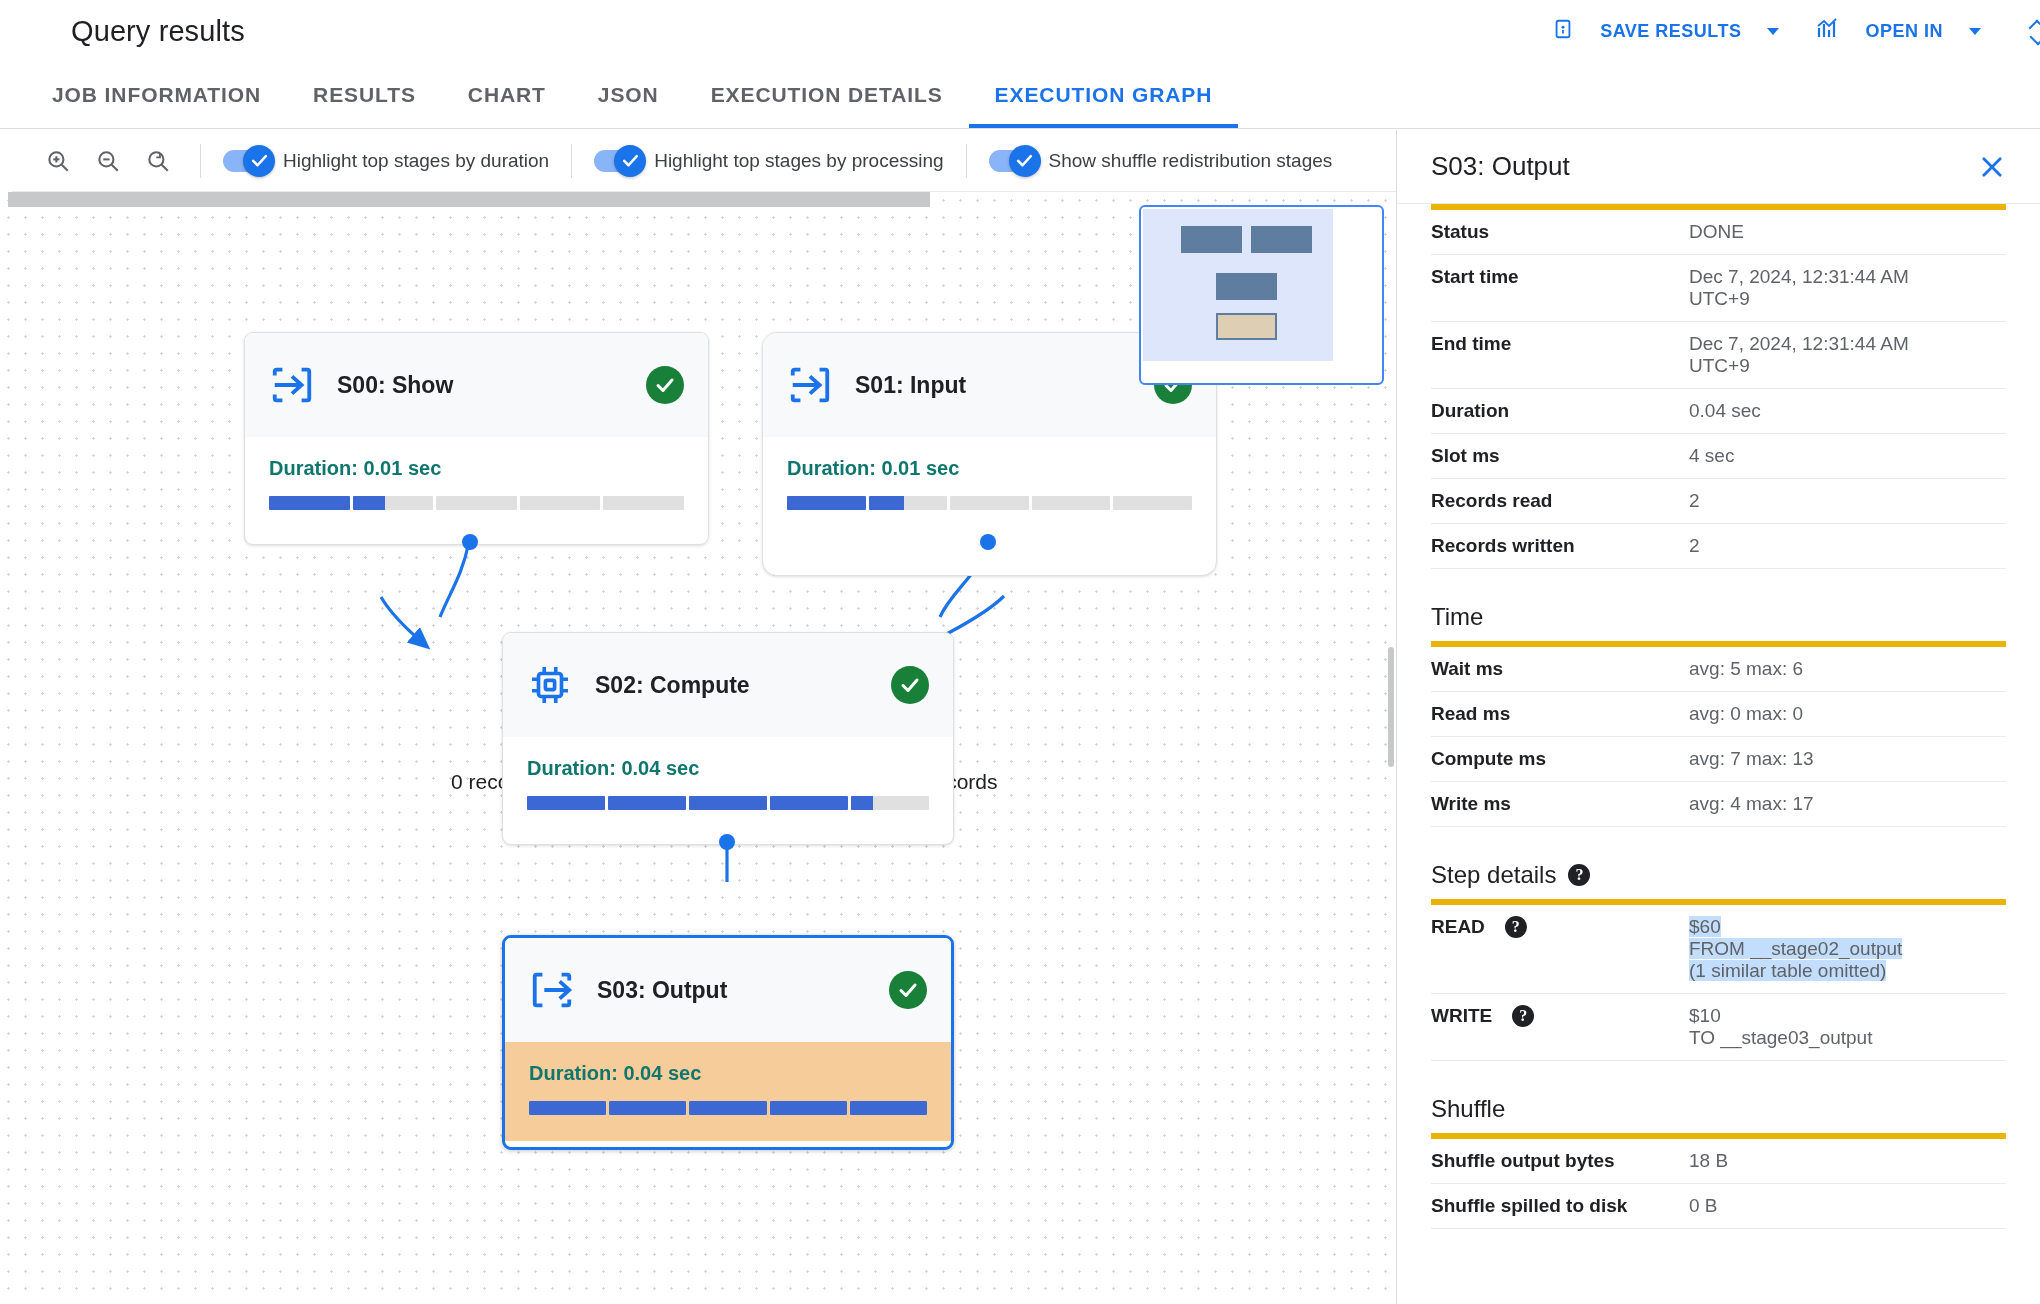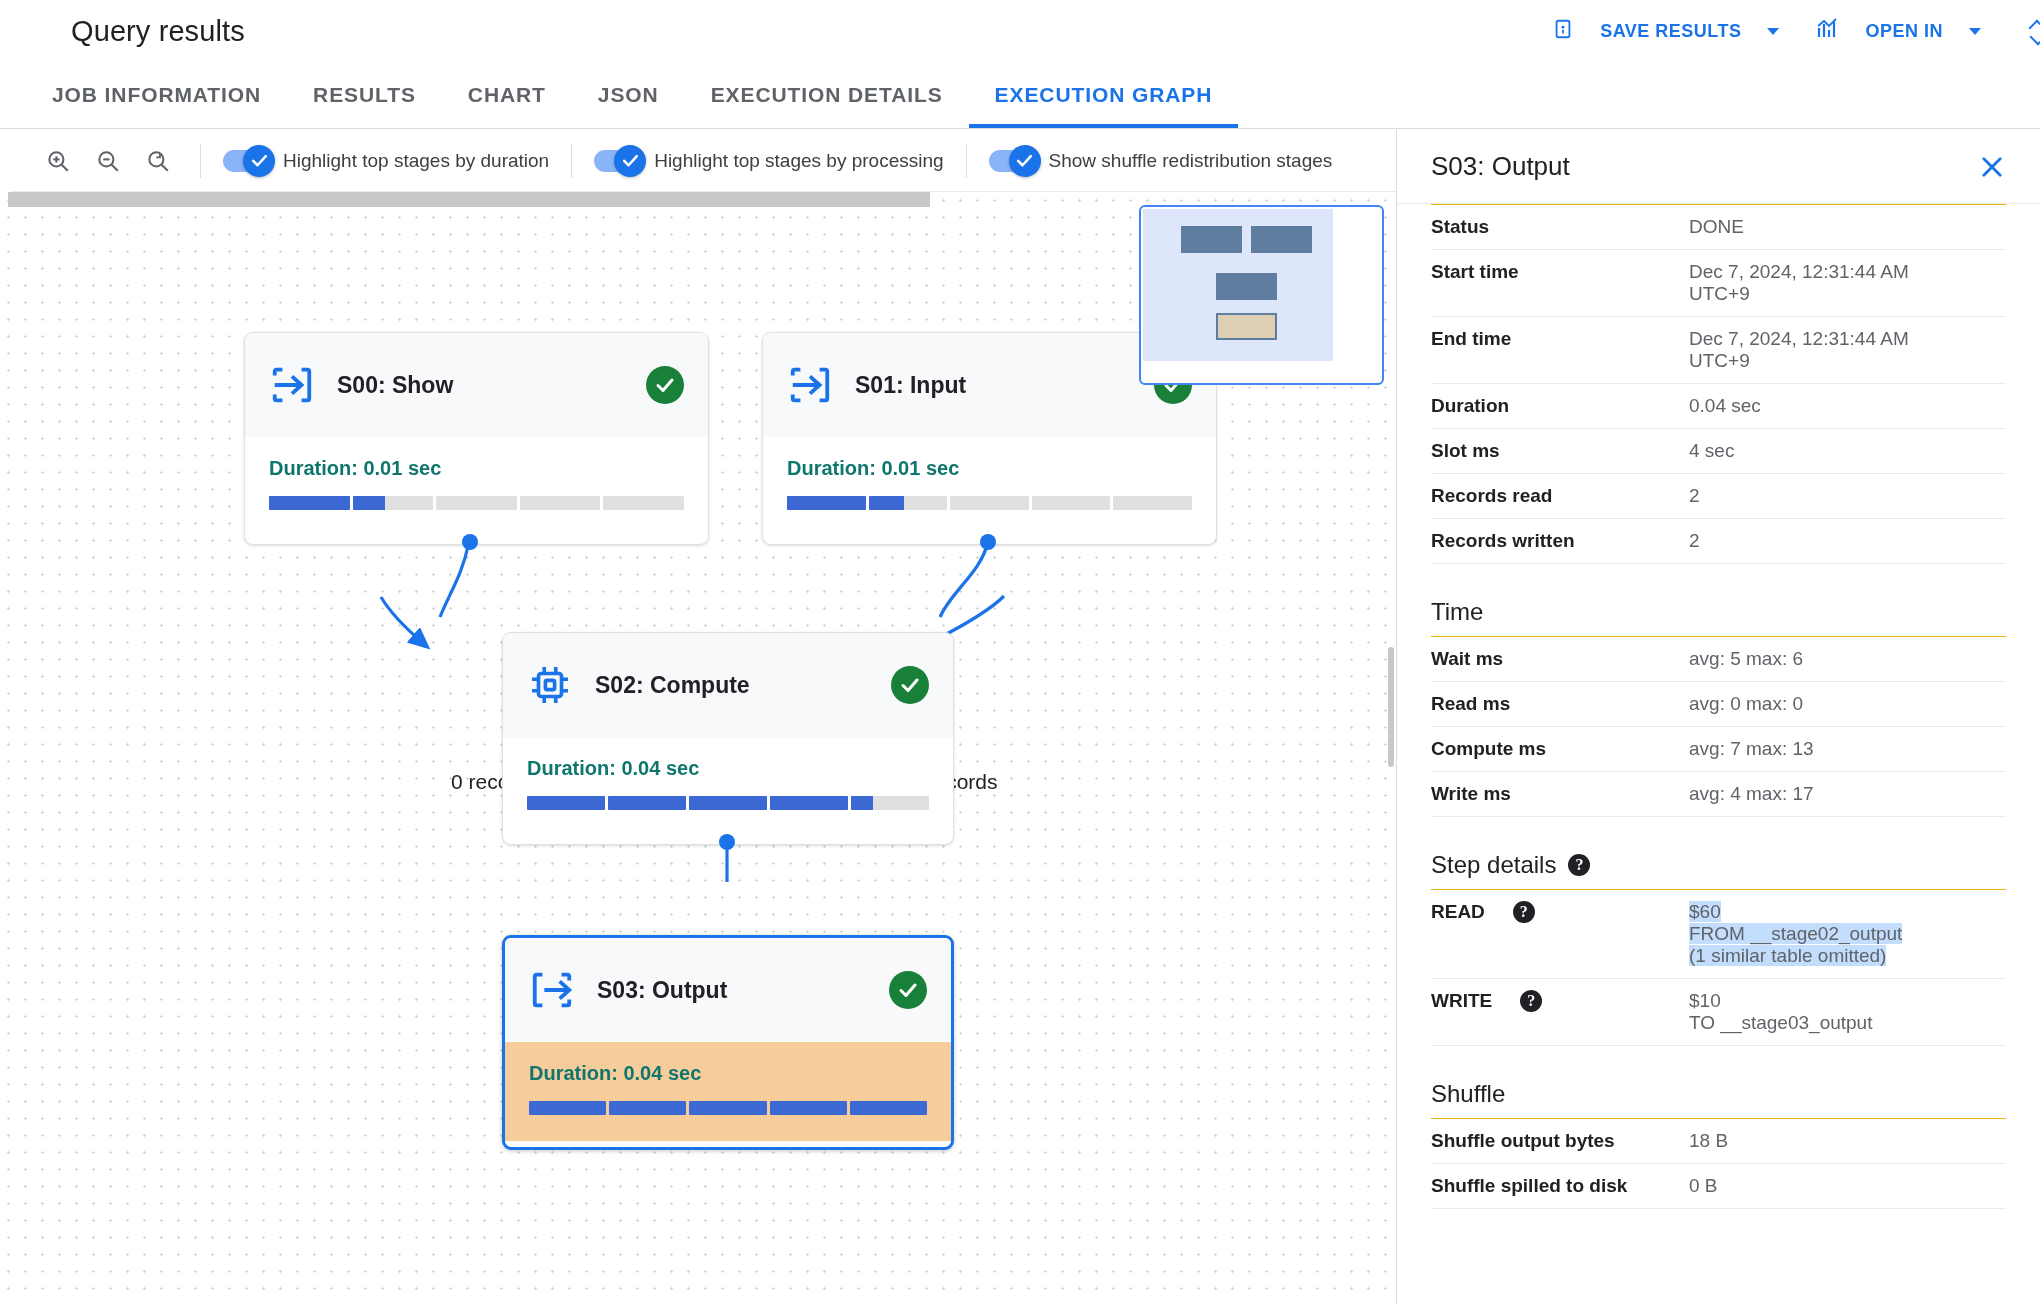--- a/index.html
+++ b/index.html
@@ -172,35 +172,35 @@
   }
   .sp-title { font-size: 26px; color: #202124; font-weight: 400; flex: 1; }
   .close-btn {
     width: 44px; height: 44px; border: none; background: none; cursor: pointer;
     display: flex; align-items: center; justify-content: center;
     border-radius: 50%; color: #1a73e8;
   }
   .sp-body { padding: 0 34px 20px 34px; height: 1100px; overflow: hidden; }
   table.kv { width: 100%; border-collapse: collapse; }
   table.kv tr { border-bottom: 1px solid #e8eaed; }
-  table.kv tr:first-child { border-top: 1px solid #eab308; }
+  table.kv tr:first-child { border-top: 6px solid #eab308; }
   table.kv td { padding: 11px 0; vertical-align: top; font-size: 19px; }
   table.kv td.k { font-weight: 700; color: #202124; width: 258px; }
   table.kv td.v { color: #5f6368; }
   .sp-section-title {
     font-size: 24px; color: #202124; font-weight: 400;
     margin: 34px 0 10px 0; display: flex; align-items: center; gap: 12px;
   }
   .help-icon {
     width: 22px; height: 22px; border-radius: 50%; background: #202124;
     color: #fff; font-size: 16px; font-weight: 700; display: inline-flex;
     align-items: center; justify-content: center; flex: none; cursor: pointer;
     font-family: "Liberation Serif", serif;
   }
-  .k-with-help { display: flex; align-items: flex-end; gap: 28px; }
+  .k-with-help { display: flex; align-items: flex-end; gap: 20px; }
   .sel-text { background: #c3ddfd; }
   .v-line { display: block; }
 </style>
 </head>
 <body>
 
 <div id="app">
 
   <div class="header">
     <div class="page-title">Query results</div>
@@ -351,21 +351,21 @@
               <span class="fill" style="width:40%"></span>
             </span>
           <span class="seg"></span>
             <span class="seg"></span>
             <span class="seg"></span>
         </div>
       </div>
     </div>
     <div class="port" style="left:462px; top:342px;"></div>
 
-    <div class="node" style="left:762px; top:140px; width:455px; height:213px;">
+    <div class="node" style="left:762px; top:140px; width:455px; height:244px;border-radius:15px;">
       <div class="node-head">
         <span class="node-icon">
           <svg viewBox="0 0 24 24" fill="none" stroke="#1a73e8" stroke-width="2">
             <path d="M17 4h3a1 1 0 0 1 1 1v14a1 1 0 0 1-1 1h-3"></path>
             <path d="M3 12h13"></path>
               <polyline points="12,7.5 17,12 12,16.5"></polyline>
             <path d="M7 4h-3a1 1 0 0 0-1 1v2"></path>
               <path d="M3 17v2a1 1 0 0 0 1 1h3"></path>
           </svg>
         </span>

